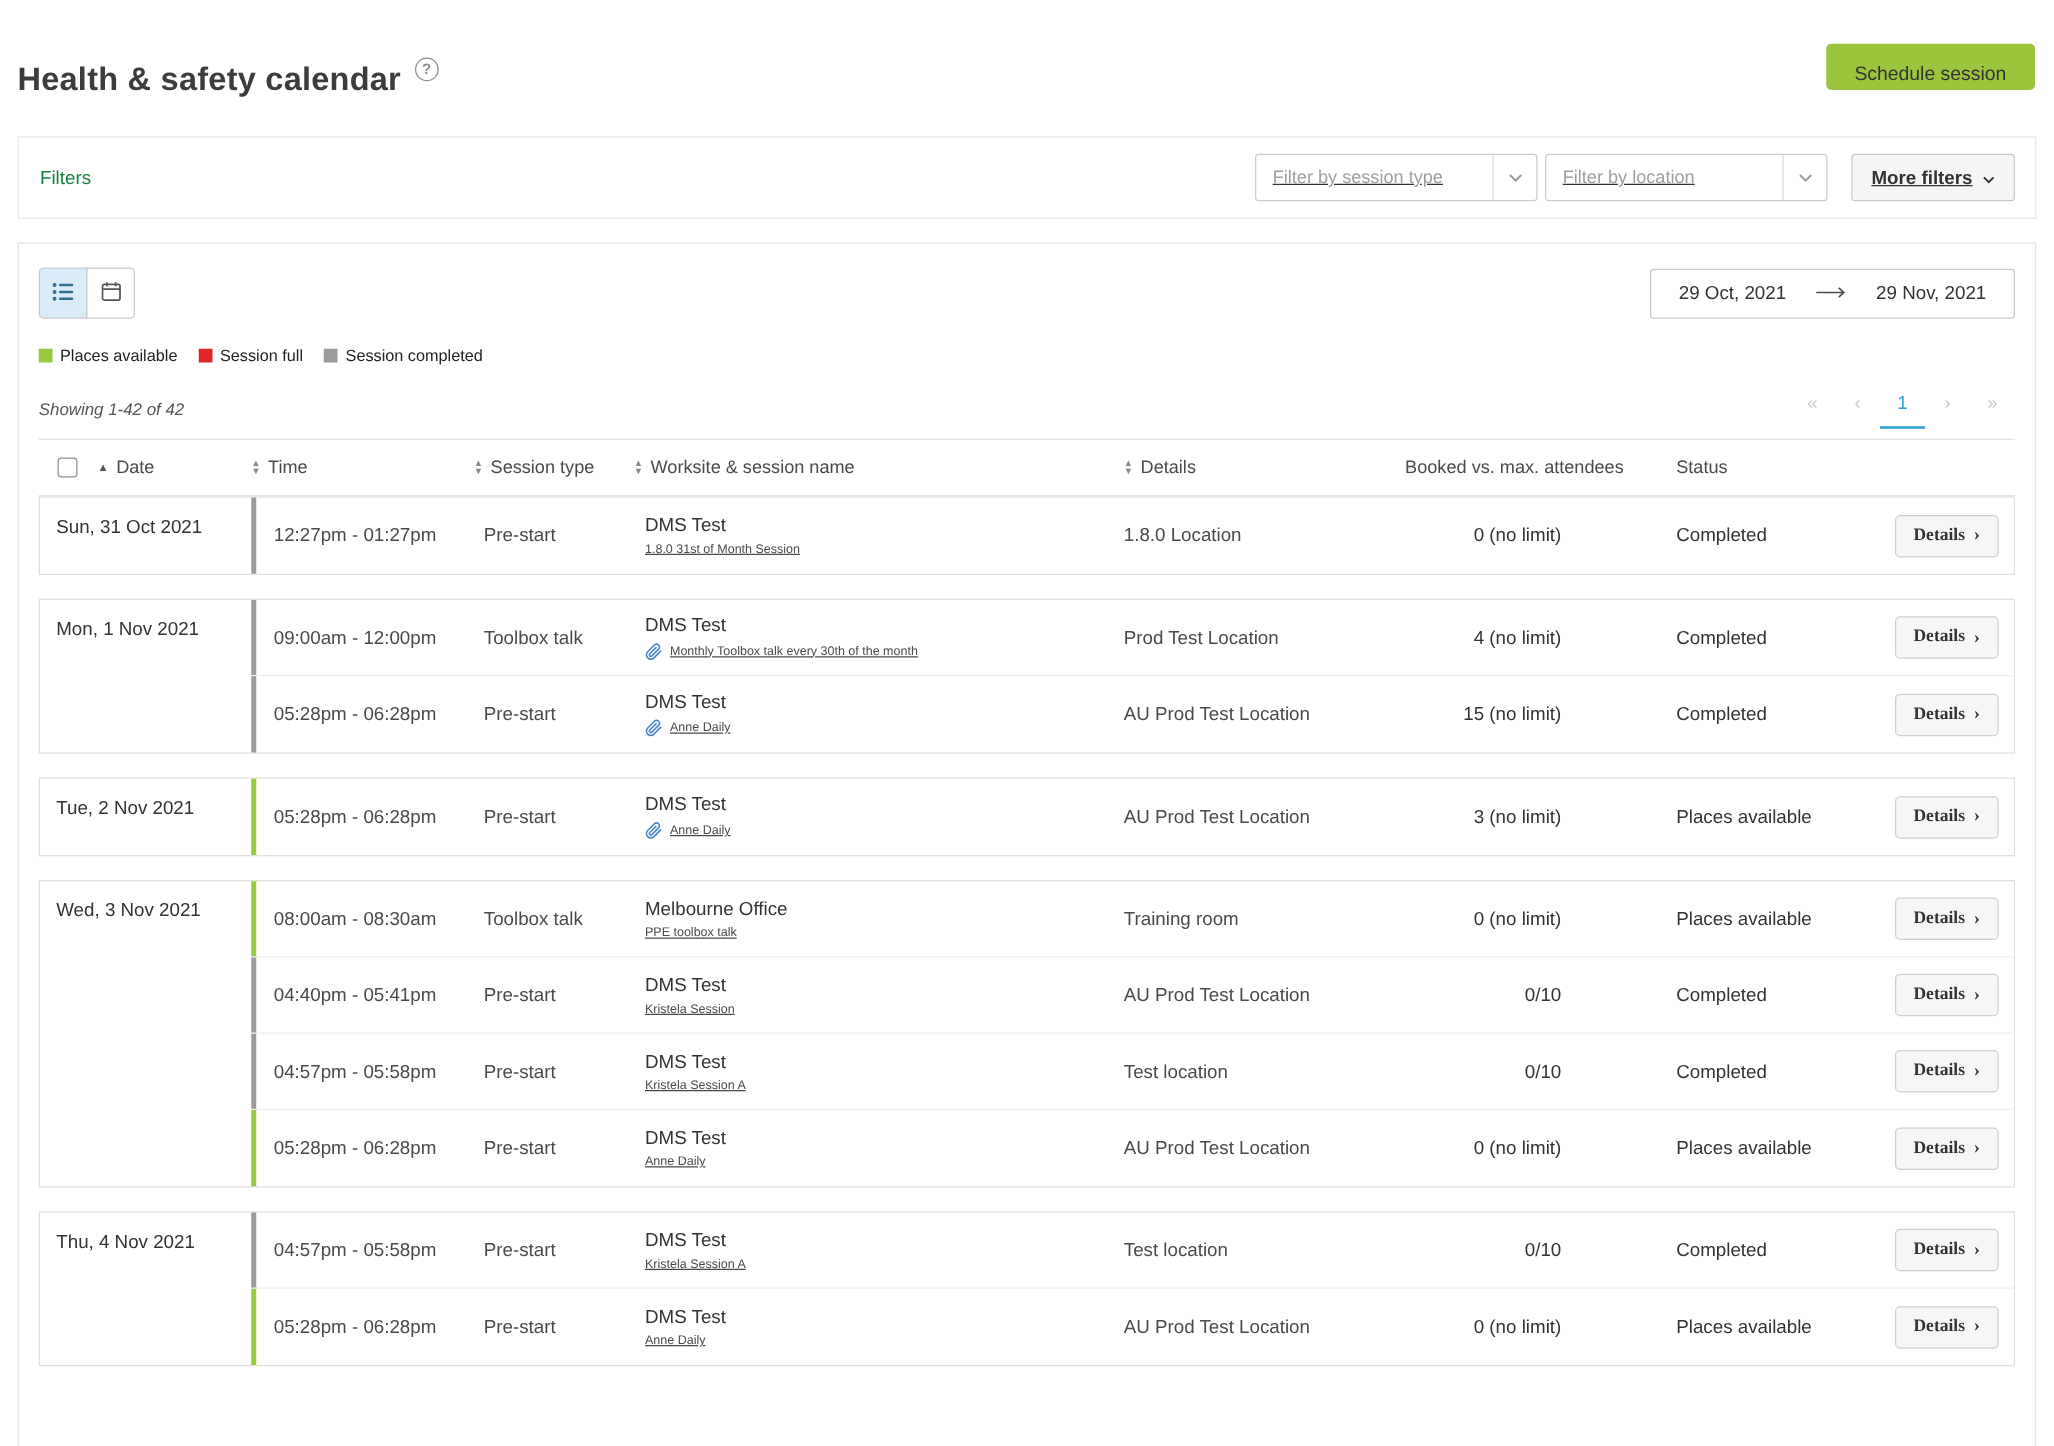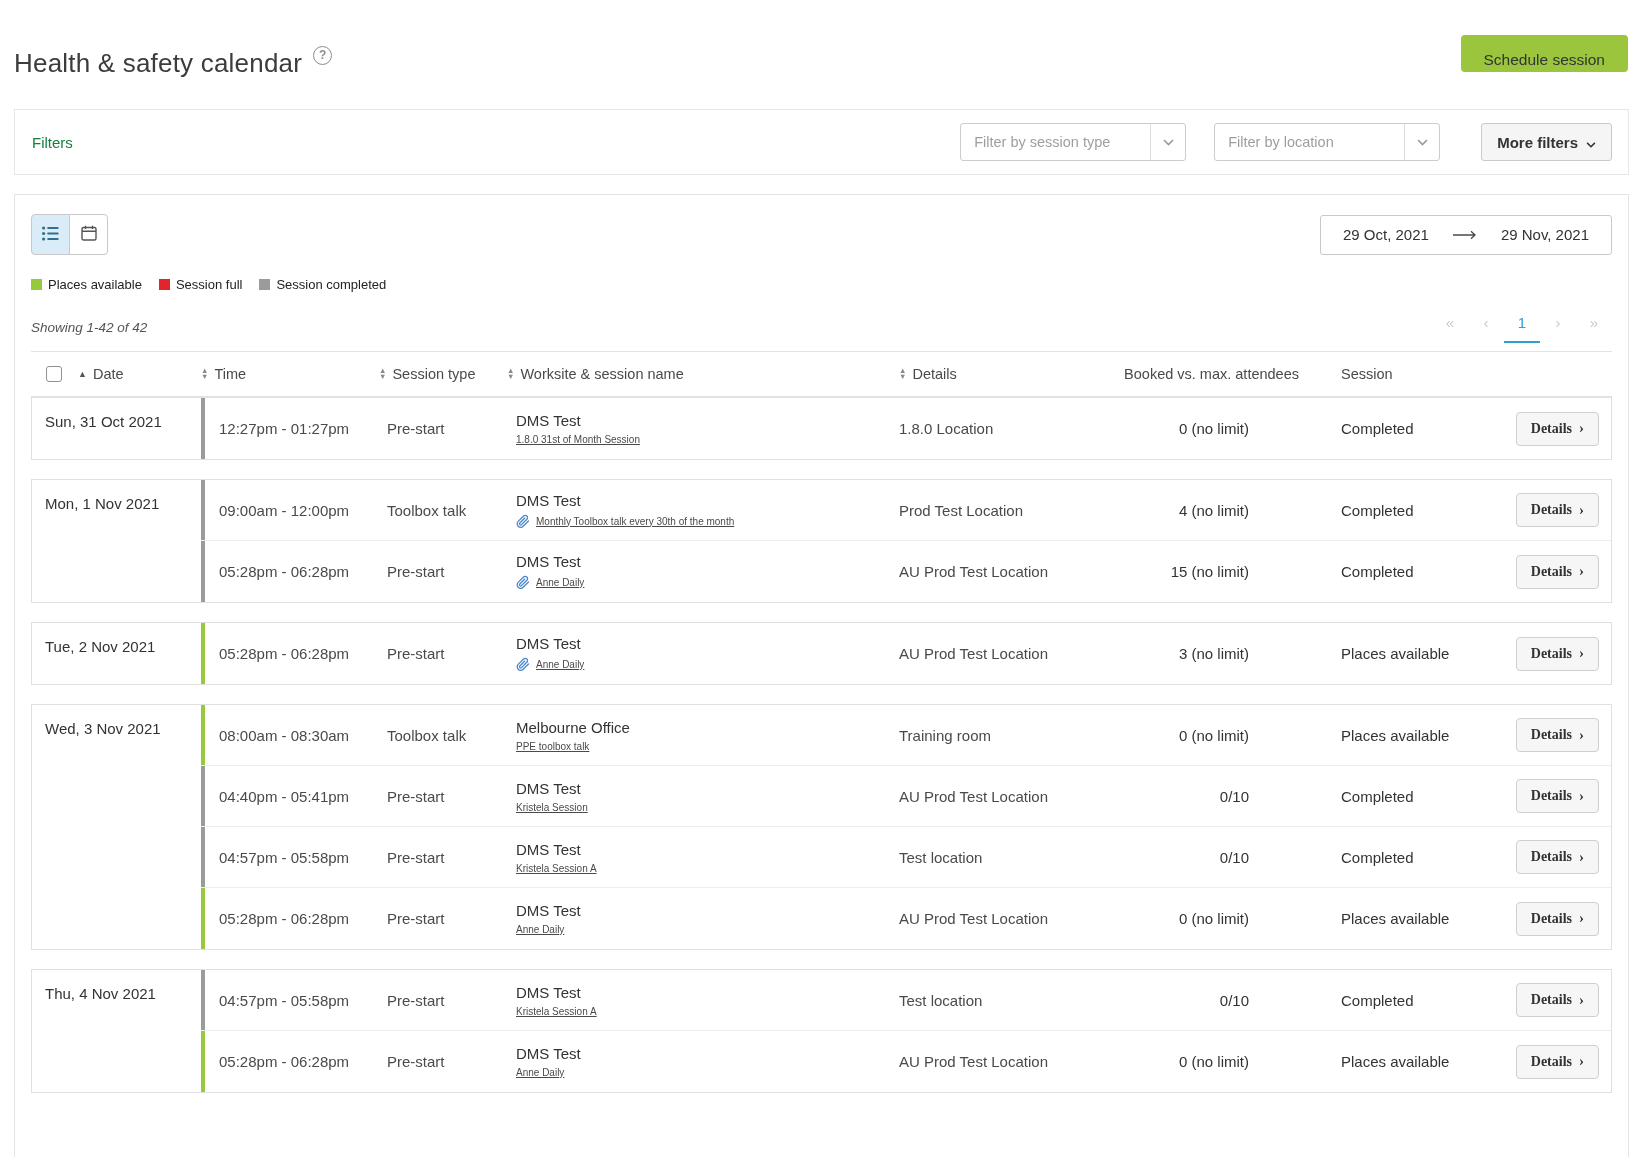--- a/index.html
+++ b/index.html
@@ -8,35 +8,35 @@
     height: 1157px;
     overflow: hidden;
     background: #fff;
     font-family: "Liberation Sans", sans-serif;
     color: #333;
   }
 
   
   .page-header { display: flex; justify-content: space-between; align-items: center; padding: 28px 15px 30px 14px; }
   .title-wrap { display: flex; align-items: center; gap: 11px; }
-  .page-title { font-size: 26px; font-weight: 400; color: #3c3c3c; letter-spacing: .2px; margin-top: 20px; }
+  .page-title { font-size: 26px; font-weight: 700; color: #3c3c3c; letter-spacing: .2px; margin-top: 20px; }
   .help {
     width: 19px; height: 19px; border: 1.5px solid #8d8d8d; border-radius: 50%;
     color: #8d8d8d; font-size: 12px; font-weight: 700;
     display: inline-flex; align-items: center; justify-content: center; margin-top: 3px; cursor: pointer;
   }
   .btn-green {
     background: #9bc53d; border: none; border-radius: 4px; height: 37px; padding: 16px 23px;
     font-size: 15.5px; font-family: inherit; color: #333; font-weight: 500; cursor: pointer;
   }
 
   
   .filters-bar { margin: 0 14px; border: 1px solid #e7e7e7; display: flex; align-items: center; padding: 13px 16px 13px 17px; }
   .filters-label { font-size: 15px; color: #15803d; }
-  .filters-controls { margin-left: auto; display: flex; align-items: flex-end; gap: 28px; }
+  .filters-controls { margin-left: auto; display: flex; align-items: flex-end; gap: 6px; text-decoration: underline; }
   .select {
     width: 226px; height: 38px; border: 1px solid #ccc; border-radius: 3px; background: #fff;
     display: flex; align-items: center; cursor: pointer;
   }
   .select-ph { flex: 1; padding-left: 13px; font-size: 14.5px; color: #9e9e9e; white-space: nowrap; overflow: hidden; }
   .select-caret { width: 35px; align-self: stretch; border-left: 1px solid #ddd; display: flex; align-items: center; justify-content: center; }
   .btn-more {
     margin-left: 13px; height: 38px; background: #f5f5f5; border: 1px solid #c9c9c9; border-radius: 3px;
     padding: 0 15px; font-size: 15px; font-weight: 700; color: #333; font-family: inherit;
     display: flex; align-items: center; gap: 8px; cursor: pointer;
@@ -261,21 +261,21 @@
       <span class="sorter">
           <span>▲</span>
           <span>▼</span>
         </span>
       <span>Details</span>
     </div>
     <div class="h col-booked">
       <span>Booked vs. max. attendees</span>
     </div>
     <div class="h col-status">
-      <span>Session</span>
+      <span>Status</span>
     </div>
     <div class="h col-details"></div>
   </div>
 
   <div id="table-body">
       <div class="t-group">
         <div class="g-date">Sun, 31 Oct 2021</div>
         <div class="g-rows">
           <div class="t-row">
             <div class="bar" style="background: rgb(155, 155, 155);"></div>

